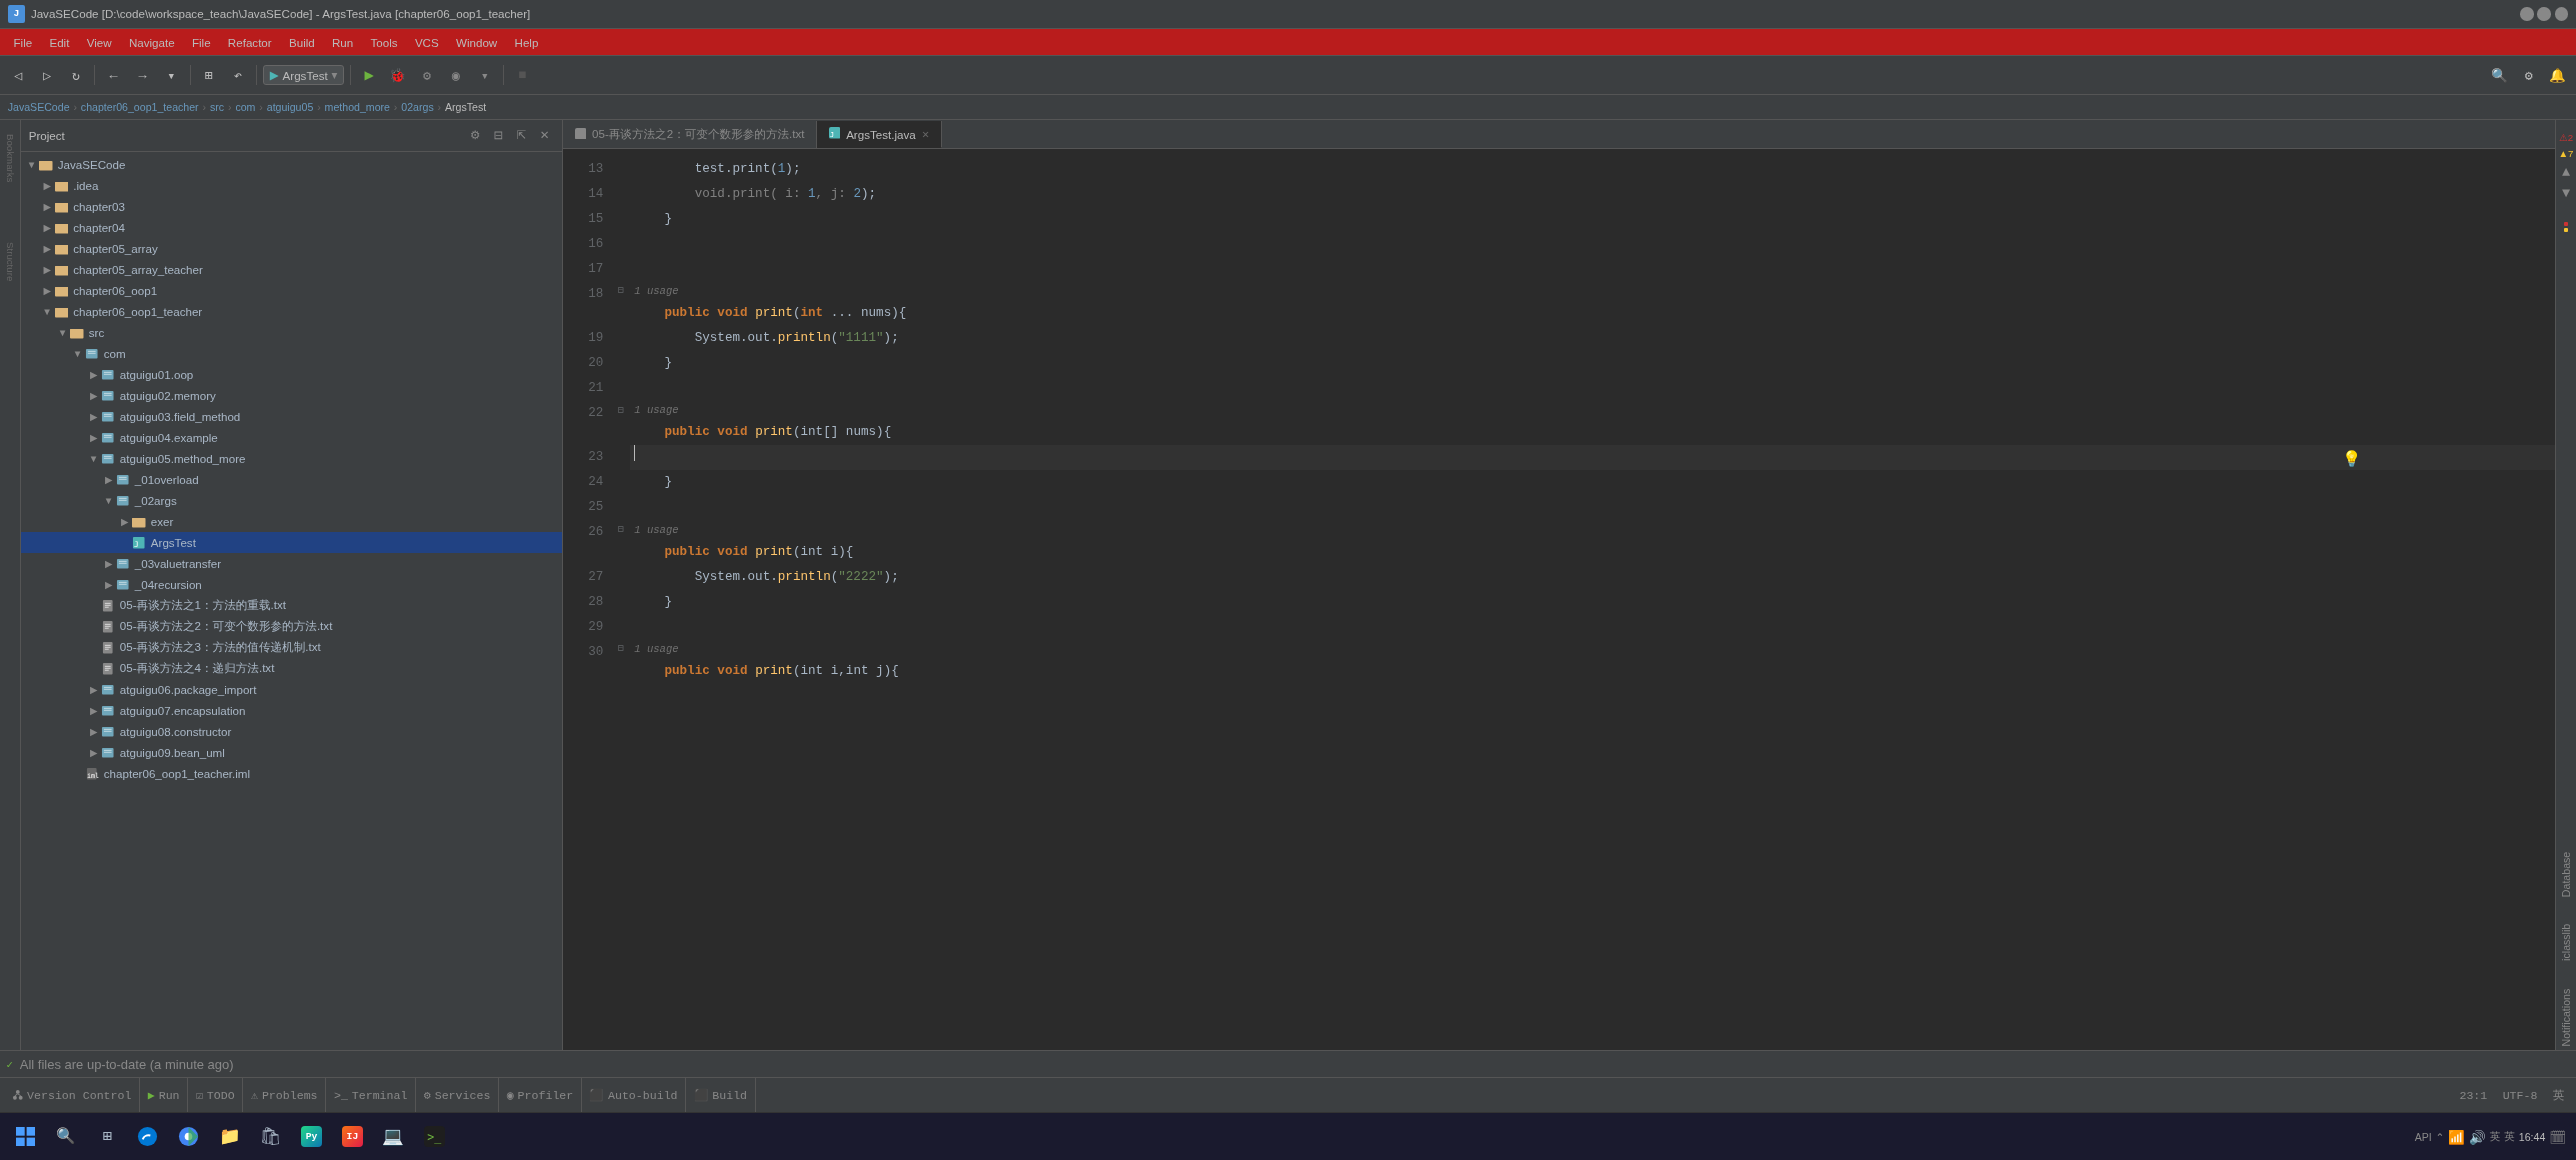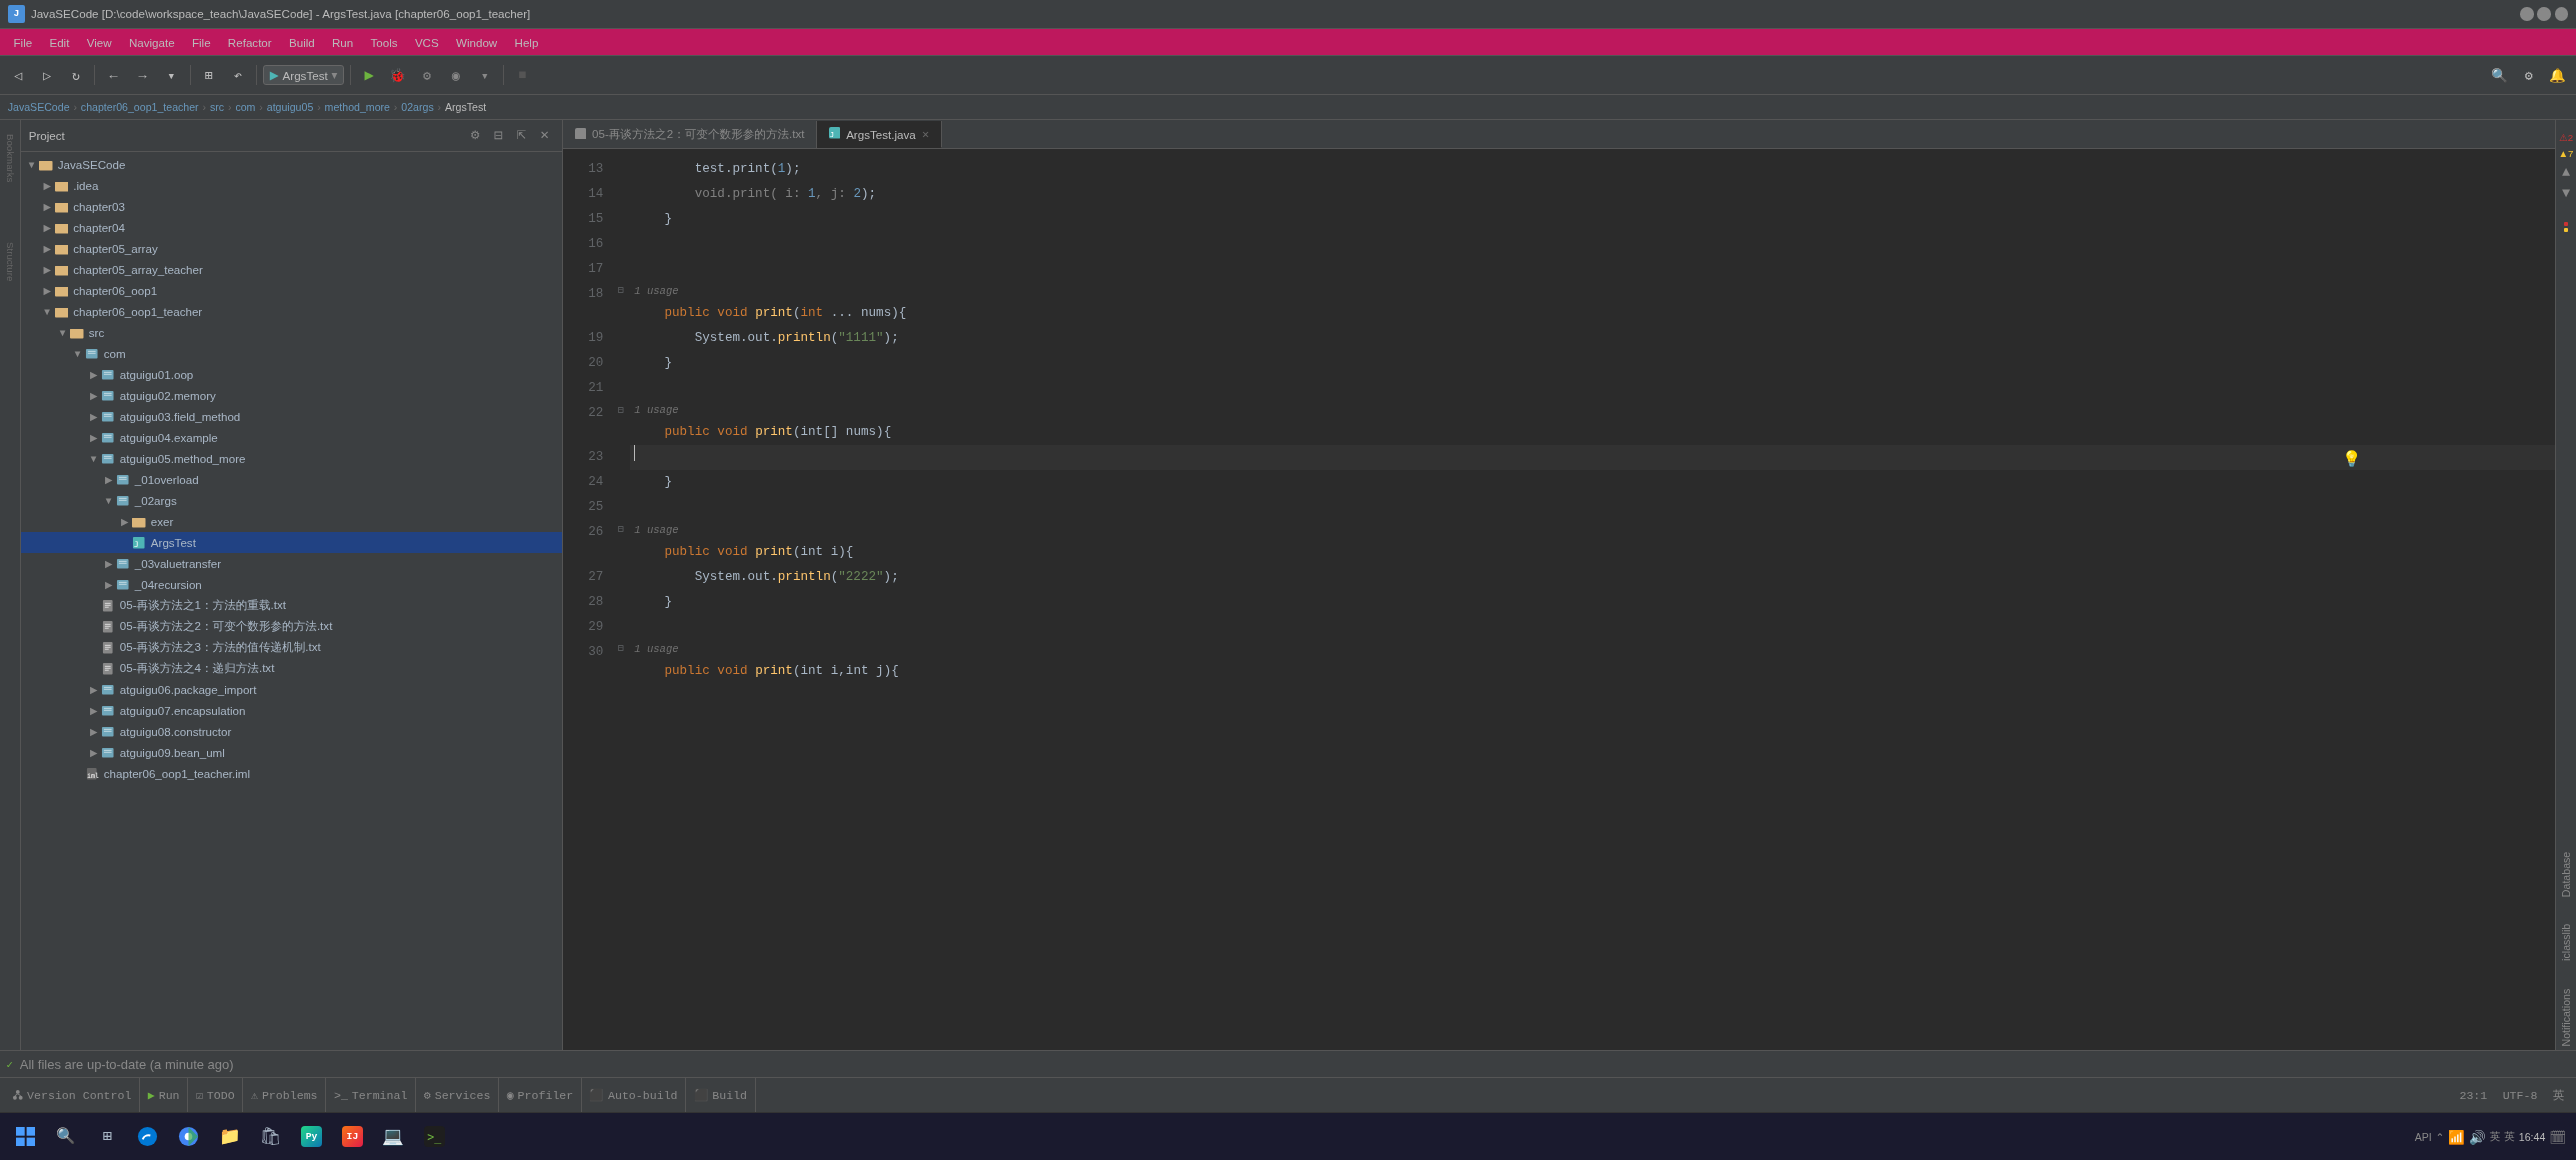--- a/index.html
+++ b/index.html
@@ -62,21 +62,21 @@
       font-size: 8.7px;
       color: #888;
       cursor: pointer;
     }
     .title-btn.minimize { background: #888; }
     .title-btn.maximize { background: #888; }
     .title-btn.close { background: #888; }
 
     
     .menu-bar {
-      background: #be185d;
+      background: #b91c1c;
       height: 27px;
       display: flex;
       align-items: center;
       padding: 0 5.8px;
       gap: 1.9px;
       border-bottom: 1px solid #555;
       flex-shrink: 0;
       font-family: 'Segoe UI', sans-serif;
       font-size: 11.6px;
     }
@@ -353,21 +353,21 @@
       display: flex;
       padding: 0 3.9px;
       position: relative;
       white-space: pre;
     }
     .code-line.active-line {
       background: #323232;
     }
 
     
-    .kw { color: #cc7832; font-weight: normal; }
+    .kw { color: #cc7832; font-weight: bold; }
     .method { color: #ffc66d; }
     .str { color: #6a8759; }
     .num { color: #6897bb; }
     .comment { color: #808080; }
     .cursor-blink { border-left: 1.9px solid #bbbbbb; }
 
     
     .side-labels {
       width: 21px;
       background: #3c3f41;

